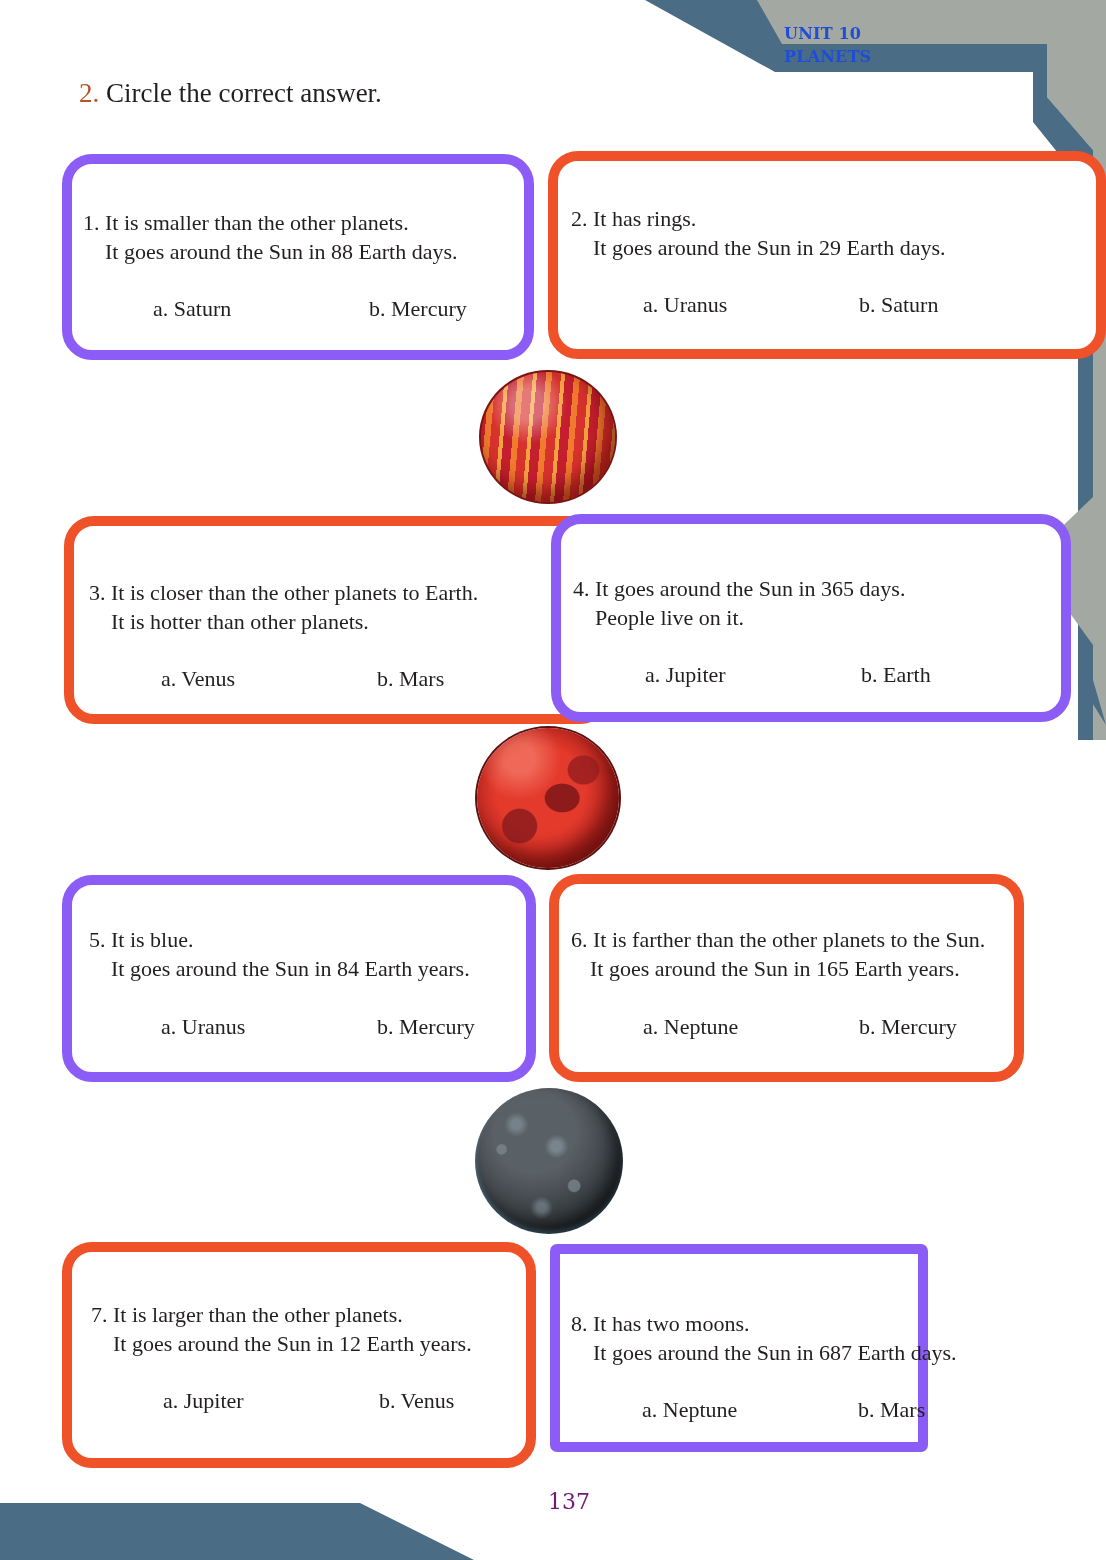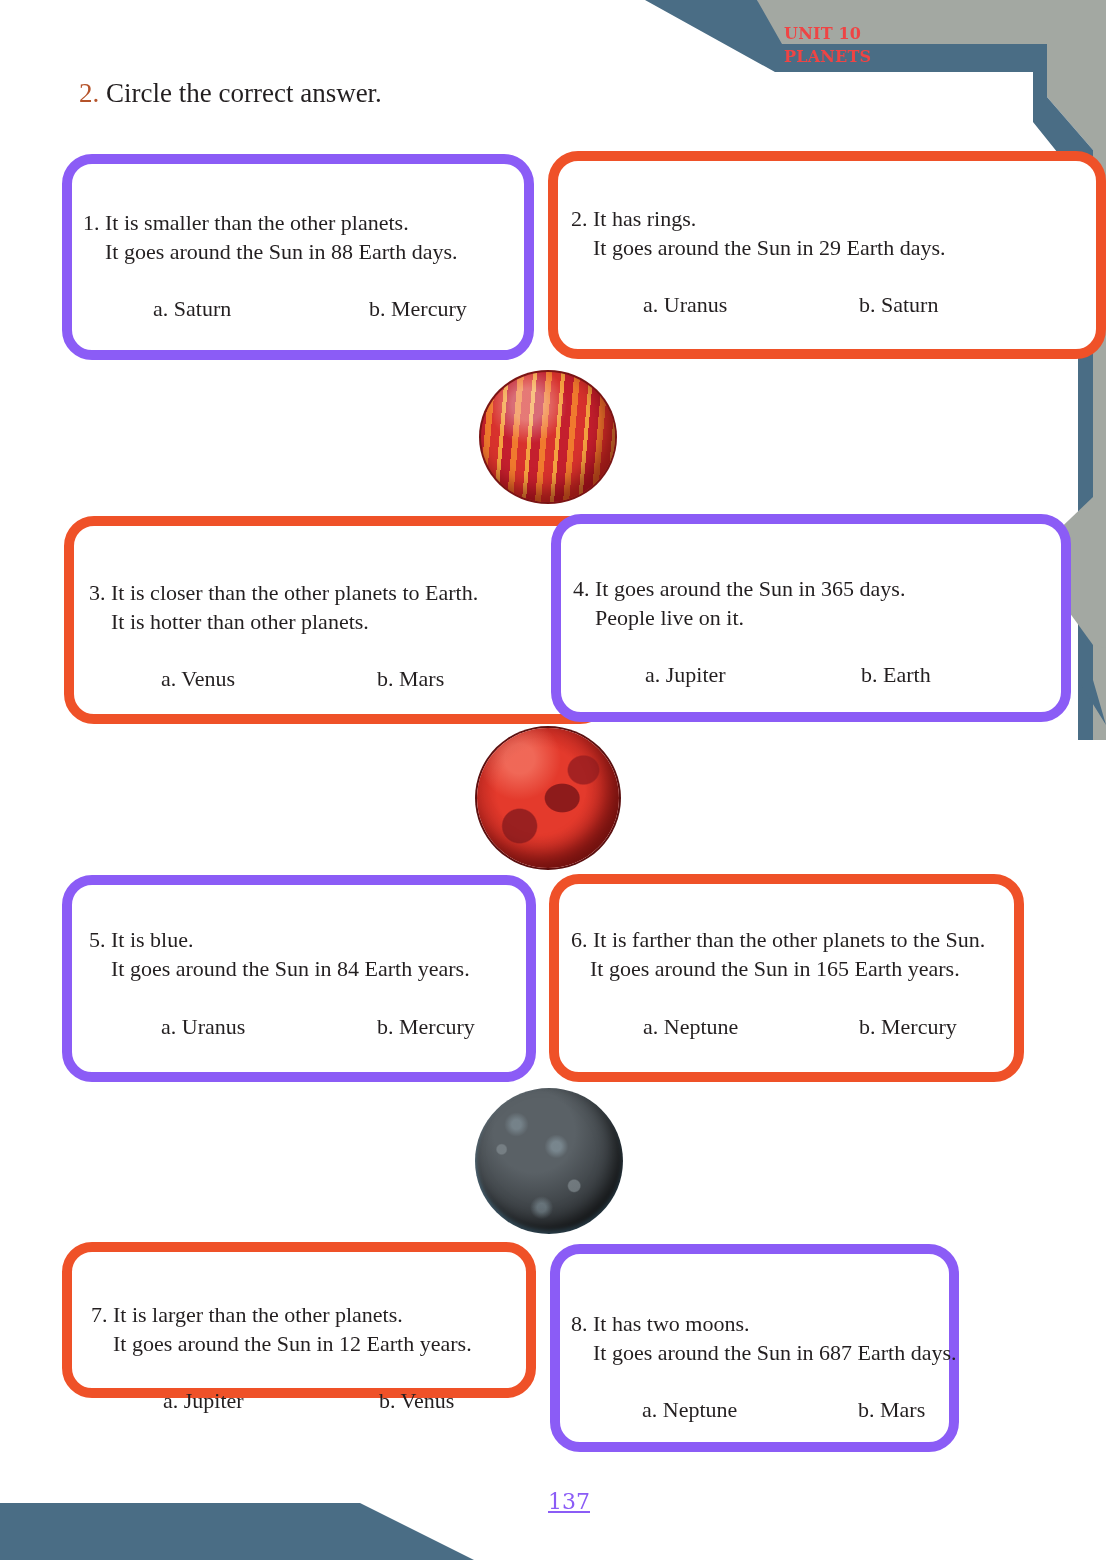--- a/index.html
+++ b/index.html
@@ -7,21 +7,21 @@
       width: 1106px; height: 1560px; position: relative; overflow: hidden;
       background: #ffffff;
       font-family: "Liberation Serif", "DejaVu Serif", serif;
       color: #231f20;
     }
     .deco { position: absolute; left: 0; top: 0; width: 1106px; height: 1560px; pointer-events: none; }
 
     .unit-label {
       position: absolute; left: 784px; top: 22px;
       font-family: "DejaVu Serif", serif; font-weight: bold;
-      font-size: 16px; line-height: 23px; color: #ef4444; letter-spacing: 0.2px;
+      font-size: 16px; line-height: 23px; color: #1d4ed8; letter-spacing: 0.2px;
     }
 
     .instruction {
       position: absolute; left: 79px; top: 76px;
       font-size: 27px; line-height: 34px; color: #231f20;
     }
     .instruction .num { color: #b5532a; }
 
     .card {
       position: absolute; box-sizing: border-box;
@@ -33,21 +33,21 @@
     }
     .card .q .l2 { display: block; padding-left: 22px; }
     .card .opt {
       position: absolute; font-size: 22px; line-height: 28px; white-space: nowrap; cursor: pointer;
     }
 
     .planet { position: absolute; border-radius: 50%; }
 
     .page-number {
       position: absolute; left: 548px; top: 1489px;
-      font-family: "DejaVu Serif", serif; font-size: 22px; color: #8b5cf6; text-decoration: underline;
+      font-family: "DejaVu Serif", serif; font-size: 22px; color: #701a75;
     }
   </style>
 </head>
 <body>
 
 <svg class="deco" viewBox="0 0 1106 1560" xmlns="http://www.w3.org/2000/svg">
 
   <polygon points="757,0 1106,0 1106,740 1093,740 1093,150 1047,97 1047,44 770,44" fill="#a3a8a2"></polygon>
 
   <polygon points="645,0 757,0 782,44 1047,44 1047,97 1093,150 1093,740 1078,740 1078,178 1033,122 1033,72 775,72" fill="#4a6d85"></polygon>
@@ -142,30 +142,30 @@
 <div class="planet" style="left:475px;top:1088px;width:148px;height:146px;
      background:
        radial-gradient(circle at 55% 40%, rgba(150,170,180,0.5) 0 4%, rgba(0,0,0,0) 10%),
        radial-gradient(circle at 28% 25%, rgba(150,170,180,0.45) 0 3%, rgba(0,0,0,0) 8%),
        radial-gradient(circle at 45% 82%, rgba(150,170,180,0.45) 0 3%, rgba(0,0,0,0) 8%),
        radial-gradient(circle at 67% 67%, rgba(140,150,155,0.6) 0 4%, rgba(0,0,0,0) 5%),
        radial-gradient(circle at 18% 42%, rgba(140,150,155,0.55) 0 3%, rgba(0,0,0,0) 4%),
        radial-gradient(circle at 40% 30%, #5a6166 0 30%, #3b4044 60%, #1e2124 100%);
      box-shadow: inset -8px -10px 16px rgba(0,0,0,0.6), inset 0 -3px 4px rgba(120,190,230,0.6);"></div>
 
-<div class="card red" style="left:62px;top:1242px;width:474px;height:156px;">
+<div class="card red" style="left:62px;top:1242px;width:474px;height:226px;">
   <div class="q" style="left:19px;top:48px;">
     <span>7. It is larger than the other planets.</span>
     <span class="l2">It goes around the Sun in 12 Earth years.</span>
   </div>
   <div class="opt" style="left:91px;top:135px;">a. Jupiter</div>
   <div class="opt" style="left:307px;top:135px;">b. Venus</div>
 </div>
 
-<div class="card" style="left:550px;top:1244px;width:409px;height:208px;">
+<div class="card" style="left:550px;top:1244px;width:378px;height:208px;border-radius:7px;">
   <div class="q" style="left:11px;top:55px;">
     <span>8. It has two moons.</span>
     <span class="l2">It goes around the Sun in 687 Earth days.</span>
   </div>
   <div class="opt" style="left:82px;top:142px;">a. Neptune</div>
   <div class="opt" style="left:298px;top:142px;">b. Mars</div>
 </div>
 
 <div class="page-number">137</div>
 

